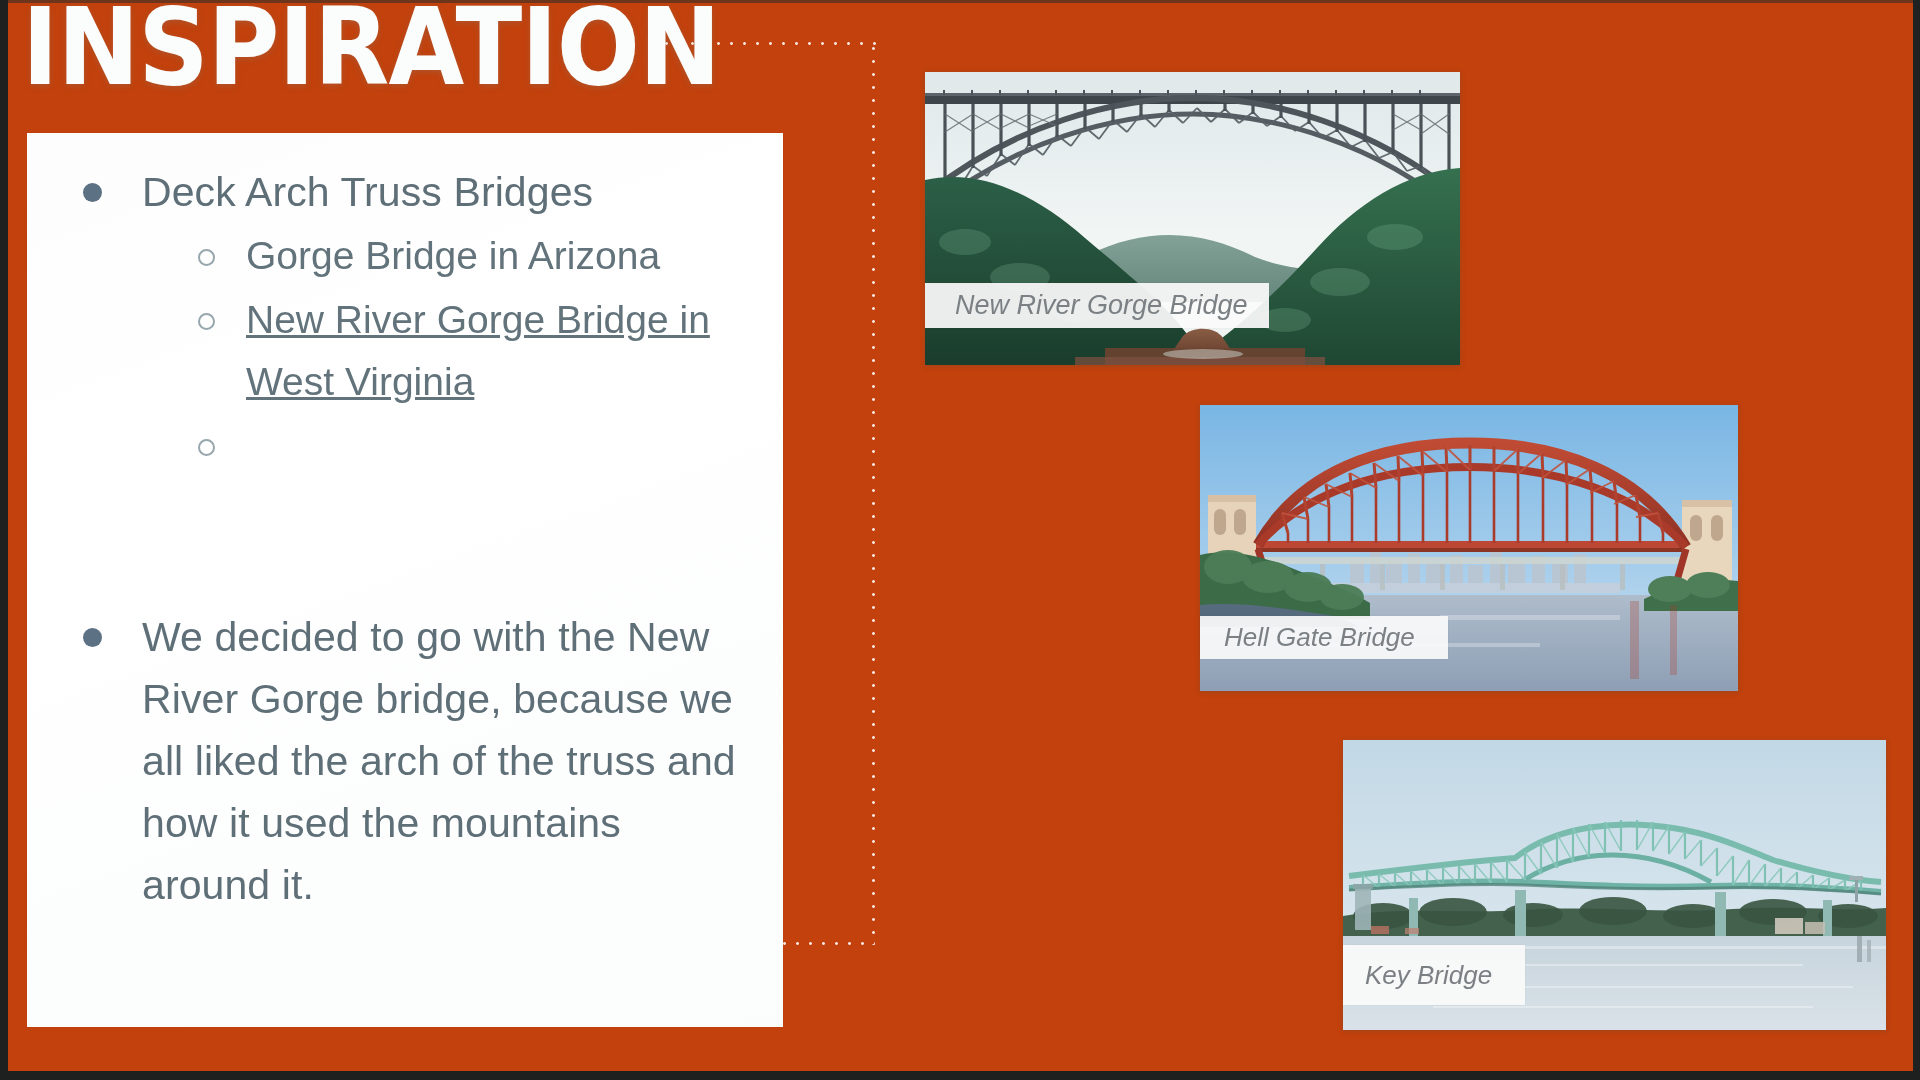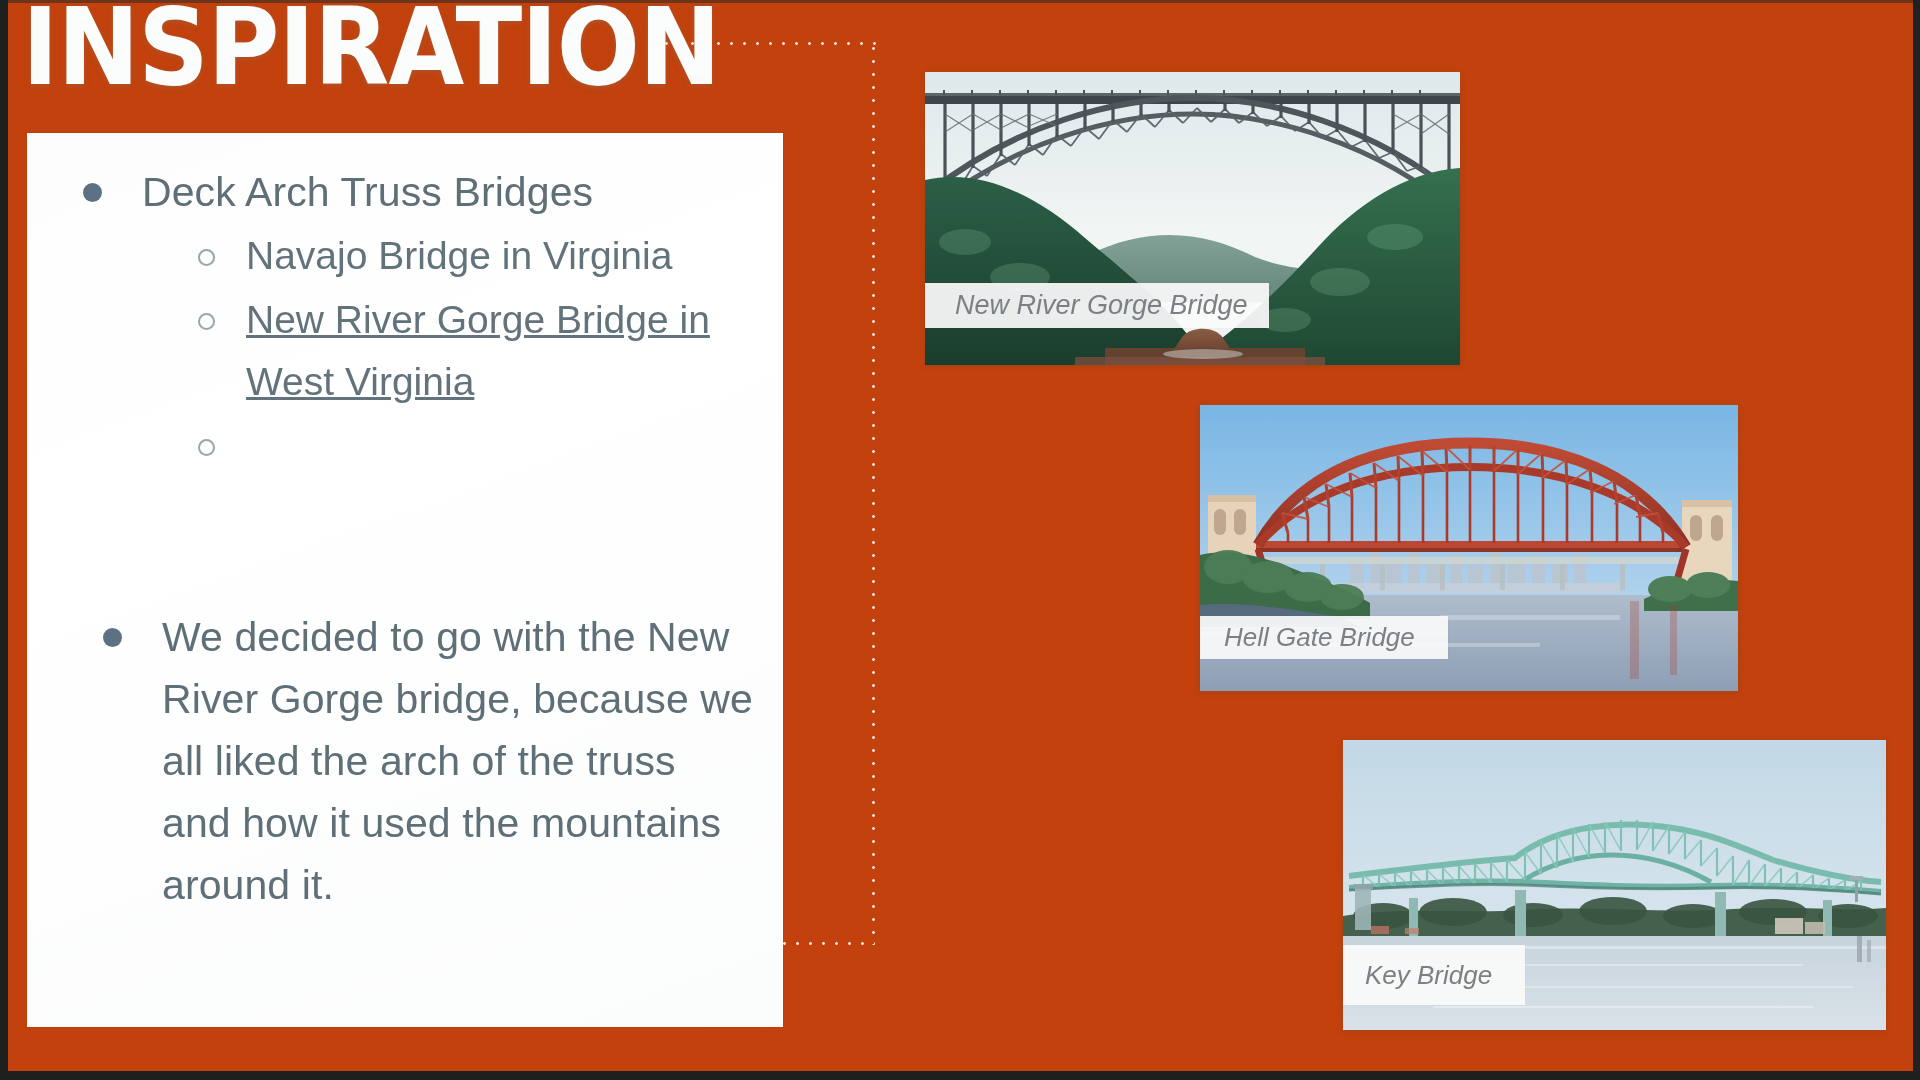--- a/index.html
+++ b/index.html
@@ -83,21 +83,21 @@
   }
   .li-l2 .bullet-ring {
     flex:0 0 auto; width:17px; height:17px; border-radius:50%;
     border:2px solid #98a7ad; background:transparent;
     margin-top:24px; margin-right:31px;
   }
   .li-l2 .li-text {
     font-size:39px; line-height:62px; color:#62737b;
     font-family:"Liberation Sans", sans-serif;
   }
-  #para-block { margin-top:150px;margin-left:20px; }
+  #para-block { margin-top:150px; }
   #para-block .li-text { max-width:612px; }
 
   
   .photo-card { position:absolute; z-index:15; overflow:hidden;
                 box-shadow:0 1px 5px rgba(60,80,80,.25); }
   .photo-card svg { display:block; width:100%; height:100%; }
   .caption {
     position:absolute; left:0;
     background:rgba(250,250,250,.93);
     color:#7b8085;
@@ -137,21 +137,21 @@
   <div id="content-card">
     <div id="bullet-list">
 
       <div class="li-l1">
         <span class="bullet-dot"></span>
         <span class="li-text">Deck Arch Truss Bridges</span>
       </div>
 
       <div class="li-l2">
         <span class="bullet-ring"></span>
-        <span class="li-text">Navajo Bridge in Virginia</span>
+        <span class="li-text">Gorge Bridge in Arizona</span>
       </div>
 
 
       <div class="li-l2">
         <span class="bullet-ring"></span>
         <span class="li-text" style="max-width:530px;text-decoration:underline;">New River Gorge Bridge in West Virginia</span>
       </div>
 
       <div class="li-l2">
         <span class="bullet-ring"></span>

